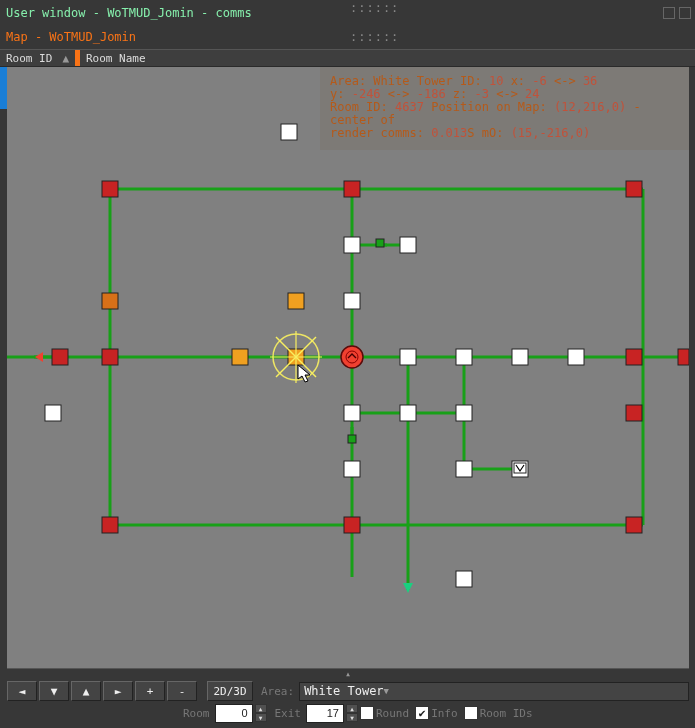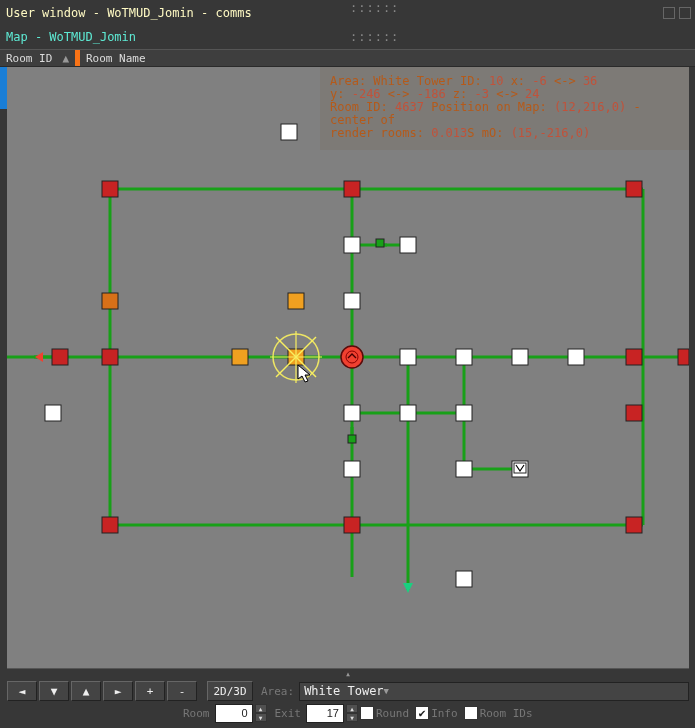--- a/index.html
+++ b/index.html
@@ -14,21 +14,21 @@
     position: relative;
   }
   .top-bar {
     height: 25px;
     background: #373737;
     display: flex;
     align-items: center;
     padding: 0 6px;
     position: relative;
   }
-  .top-bar .title { color: #fef9c3; font-size: 12px; }
+  .top-bar .title { color: #86efac; font-size: 12px; }
   .top-bar .dots {
     position: absolute;
     left: 350px;
     color: #888;
     font-size: 12px;
     top: 1px;
     letter-spacing: 1px;
   }
   .top-bar .right-icons {
     position: absolute;
@@ -44,21 +44,21 @@
     cursor: pointer;
   }
   .map-bar {
     height: 24px;
     background: #373737;
     display: flex;
     align-items: center;
     padding: 0 6px;
     position: relative;
   }
-  .map-bar .title { color: #5eead4; font-size: 12px; }
+  .map-bar .title { color: #f97316; font-size: 12px; }
   .map-bar .dots {
     position: absolute;
     left: 350px;
     color: #888;
     font-size: 12px;
     letter-spacing: 1px;
     top: 5px;
   }
   .map-bar .right-icons {
     position: absolute;
@@ -369,21 +369,21 @@
 
     <circle cx="345" cy="290" r="11" fill="#f04030" stroke="#5a0a0a" stroke-width="1.5"></circle>
     <circle cx="345" cy="290" r="6" fill="none" stroke="#800" stroke-width="1"></circle>
     <polyline points="341,291 345,287 349,291" fill="none" stroke="#400" stroke-width="1.4"></polyline>
   </svg>
 
   <div class="info-panel">
     <div><span>Area: White Tower ID: </span><span class="hl">10</span><span> x: </span><span class="hl">-6</span><span> &lt;-&gt; </span><span class="hl">36</span></div>
     <div><span>y: </span><span class="hl">-246</span><span> &lt;-&gt; </span><span class="hl">-186</span><span> z: </span><span class="hl">-3</span><span> &lt;-&gt; </span><span class="hl">24</span></div>
     <div><span>Room ID: </span><span class="hl">4637</span><span> Position on Map: </span><span class="hl">(12,216,0)</span><span> - center of </span></div>
-    <div><span>render rooms: </span><span class="hl">0.013</span><span>S mO: </span><span class="hl">(15,-216,0)</span></div>
+    <div><span>render comms: </span><span class="hl">0.013</span><span>S mO: </span><span class="hl">(15,-216,0)</span></div>
   </div>
 
   <svg class="cursor" viewBox="0 0 18 20">
     <path d="M1,1 L1,15 L5,12 L8,18 L11,17 L8,11 L13,11 Z" fill="#fff" stroke="#000" stroke-width="1"></path>
   </svg>
 
   <div class="resize-grip">▴</div>
 </div>
 
 <div class="toolbar">

